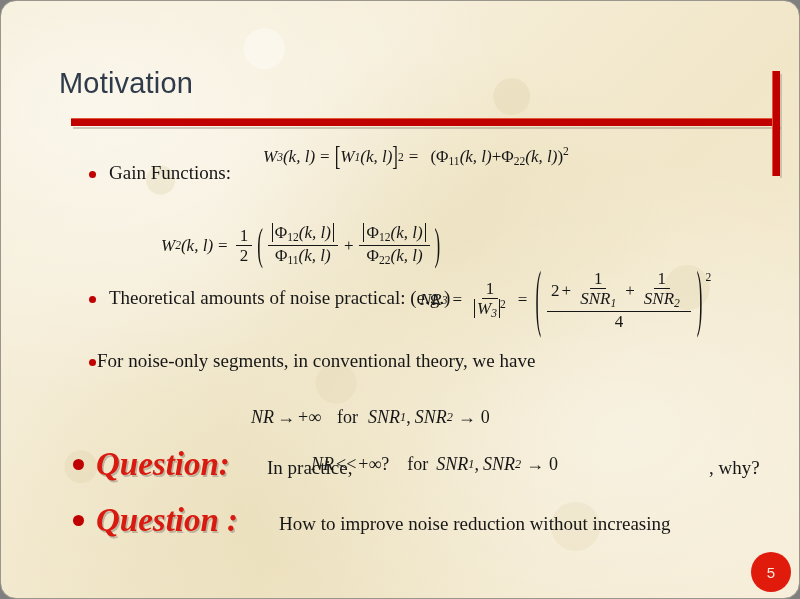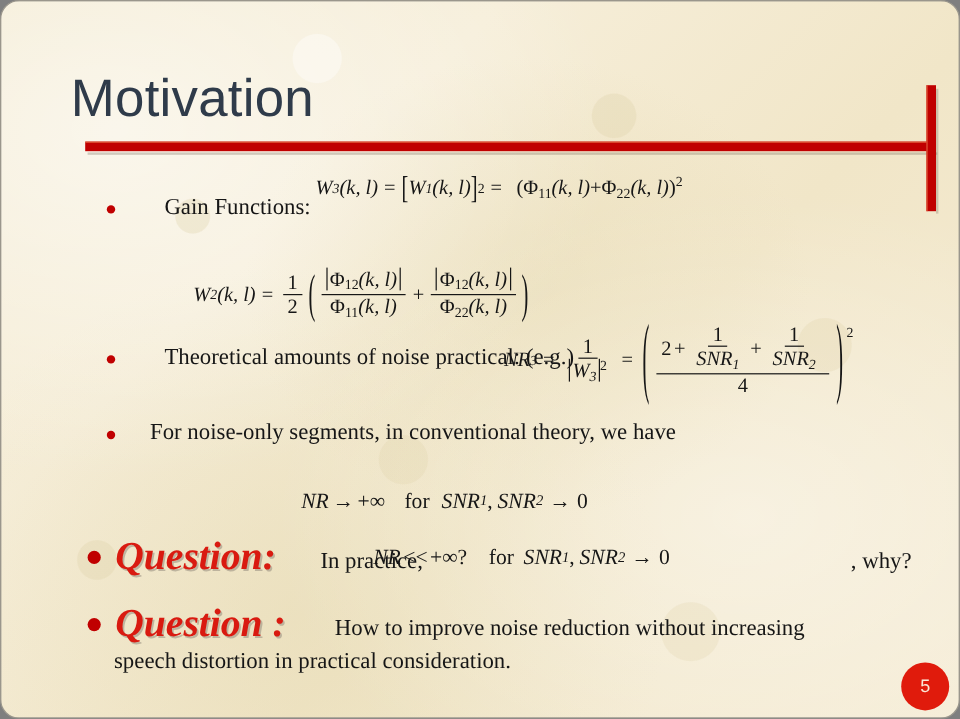--- a/index.html
+++ b/index.html
@@ -46,21 +46,21 @@
       radial-gradient(circle at 33% 8%, rgba(255,255,255,0.45) 0 20px, rgba(255,255,255,0) 21px);
     opacity: .85;
   }
 
   
   .title {
     position: absolute;
     left: 58px;
     top: 57px;
     font-family: "Liberation Sans", sans-serif;
-    font-size: 44px;
+    font-size: 29px;
     line-height: 50px;
     color: #2f3b4a;
     letter-spacing: 0.2px;
     white-space: nowrap;
   }
   .title-rule {
     position: absolute;
     left: 70px;
     top: 117px;
     width: 708px;
@@ -105,21 +105,20 @@
     height: 7px;
     border-radius: 50%;
     background: #c00000;
   }
   .btext {
     position: absolute;
     font-family: "Liberation Serif", serif;
     font-size: 19px;
     color: #161616;
     white-space: nowrap;
-    margin-left: 28px;
   }
 
   
   .math {
     position: absolute;
     font-family: "Liberation Serif", serif;
     font-style: italic;
     color: #161616;
     white-space: nowrap;
     display: flex;
@@ -333,17 +332,16 @@
       <span class="sub">2</span>
     <span class="up" style="margin:0 5px">→</span>
     <span class="up">0</span>
   </div>
 
   <div class="q-rest" style="left:690px; top:456px;margin-left:18px;">, why?</div>
 
   <div class="big-dot" style="left:72px; top:514px;"></div>
   <div class="q-word" style="left:95px; top:501px;font-style:italic;">Question :</div>
   <div class="q-rest" style="left:278px; top:512px;">How to improve noise reduction without increasing</div>
-  <div class="q-rest" style="left:94px; top:540px;">speech distortion in practical consideration.</div>
 
   <div class="pagenum">5</div>
 
 </div>
 
 </body></html>

